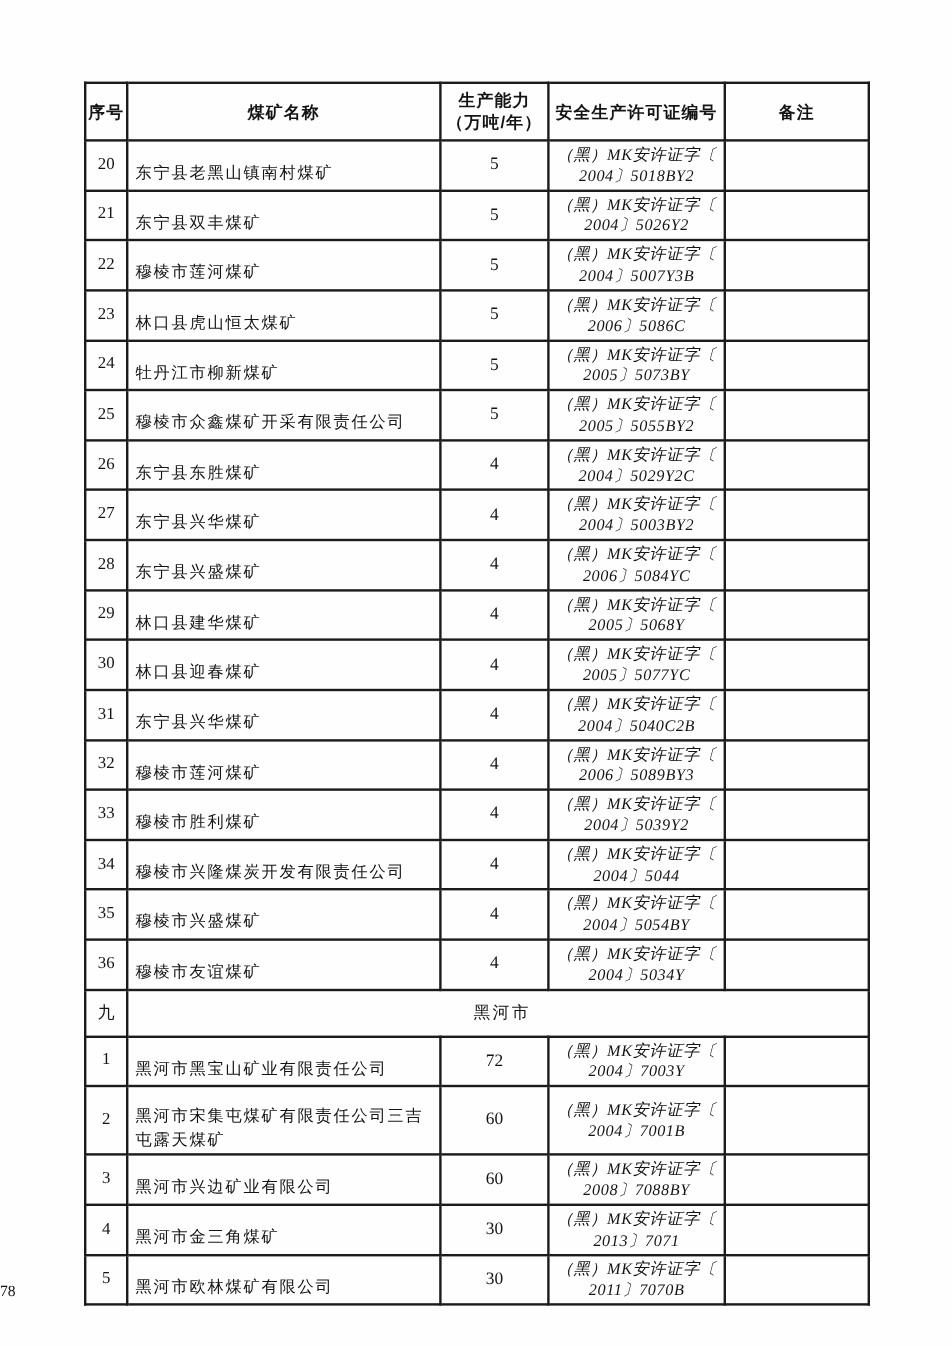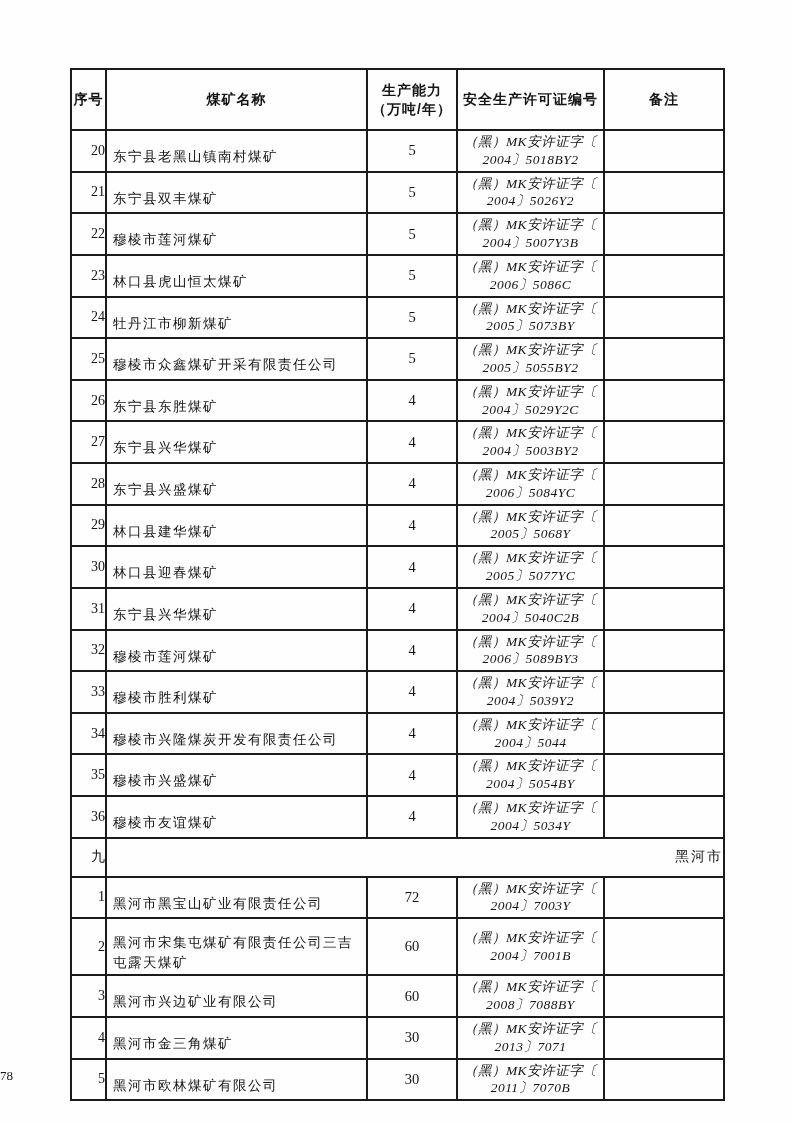--- a/index.html
+++ b/index.html
@@ -16,32 +16,32 @@
     left: 70px; top: 68px;
     width: 653px;
     border-collapse: collapse;
     table-layout: fixed;
   }
   .mine-table th, .mine-table td {
     border: 2px solid #1b1b1b;
     vertical-align: middle;
     overflow: hidden;
   }
-  .mine-table thead tr { height: 61px; }
+  .mine-table thead tr { height: 48px; }
   .mine-table th {
     font-family: "Liberation Sans", sans-serif;
     font-weight: bold;
     font-size: 14px;
     text-align: center;
     line-height: 1.35;
     letter-spacing: 1px;
   }
   .mine-table tbody tr { height: 39px; }
   td.c-seq {
-    text-align: right;
+    text-align: center;
     font-size: 14px;
   }
   td.c-name {
     text-align: left;
     font-size: 13.5px;
     padding: 14px 4px 2px 6px;
     letter-spacing: 1.5px;
     line-height: 1.45;
   }
   td.c-cap {
@@ -52,21 +52,21 @@
     text-align: center;
     font-size: 13.5px;
     line-height: 1.32;
     padding: 2px 1px;
     letter-spacing: 0.5px;
     font-style: italic;
   }
   td.c-rem { }
   tr.section-row { height: 37px; }
   tr.section-row td.c-secname {
-    text-align: right;
+    text-align: center;
     font-size: 14px;
     padding-left: 7px;
     letter-spacing: 2px;
   }
   .page-number {
     position: absolute;
     top: 1068px;
     left: 0; width: 793px;
     text-align: left;
     font-size: 13px;

